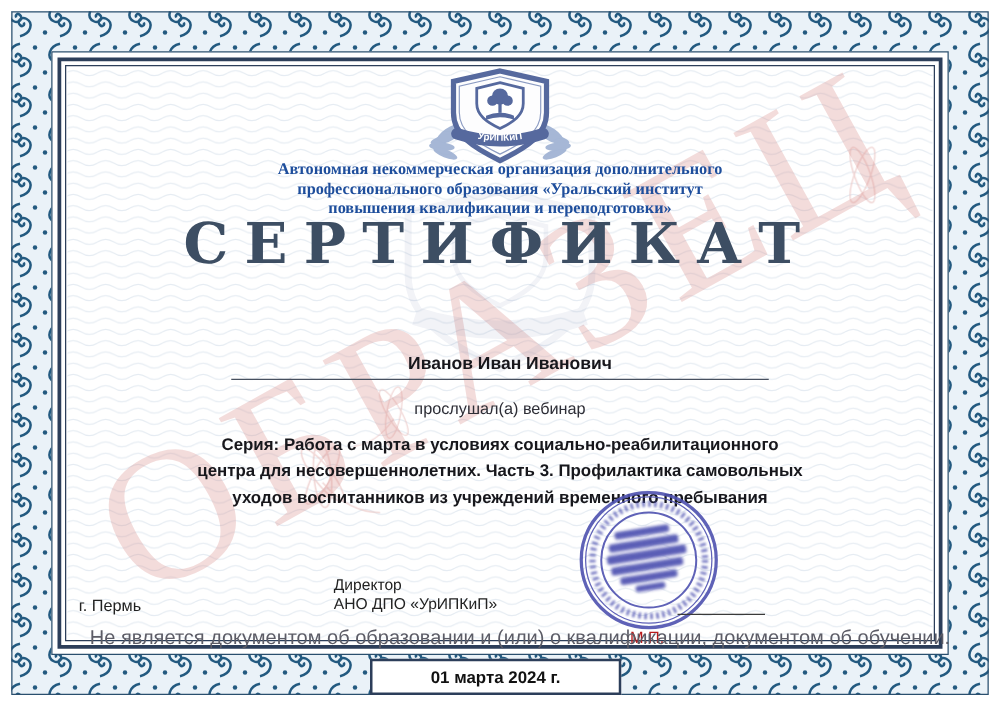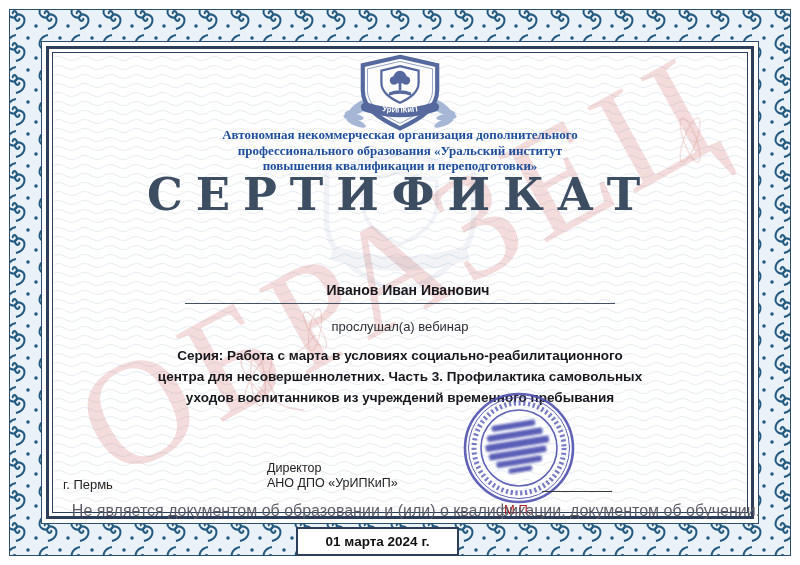--- a/index.html
+++ b/index.html
@@ -28,21 +28,21 @@
   .action{top:319px;font-size:13px;color:#2e2e36;}
   .course{top:345px;font-size:13.5px;font-weight:bold;color:#17171c;line-height:21px;}
   .stamp{position:absolute;left:461px;top:390px;}
   .city{position:absolute;left:63px;top:477px;font-size:13px;color:#222;}
   .director{position:absolute;left:267px;top:461px;font-size:12.5px;line-height:15px;
             color:#222;text-align:left;}
   .mp{position:absolute;left:504px;top:502px;font-size:13px;color:#b91c1c;}
   .sig{position:absolute;left:542px;top:491px;width:70px;border-top:1.5px solid #3a3a3a;}
   .disclaimer{top:502px;font-size:16px;color:#5c5c66;padding-left:32px;}
   .datebox{
-    position:absolute;left:296px;top:527px;width:163px;height:29px;background:#fff;
+    position:absolute;left:296px;top:527px;width:201px;height:29px;background:#fff;
     border:2px solid #2c3e5a;display:flex;align-items:center;justify-content:center;
     font-weight:bold;font-size:13.5px;color:#111;box-sizing:border-box;
   }
 </style>
 </head>
 <body>
 
 <div class="cert">
 
   <svg class="bg-art" width="800" height="565" viewBox="0 0 800 565" aria-hidden="true">

